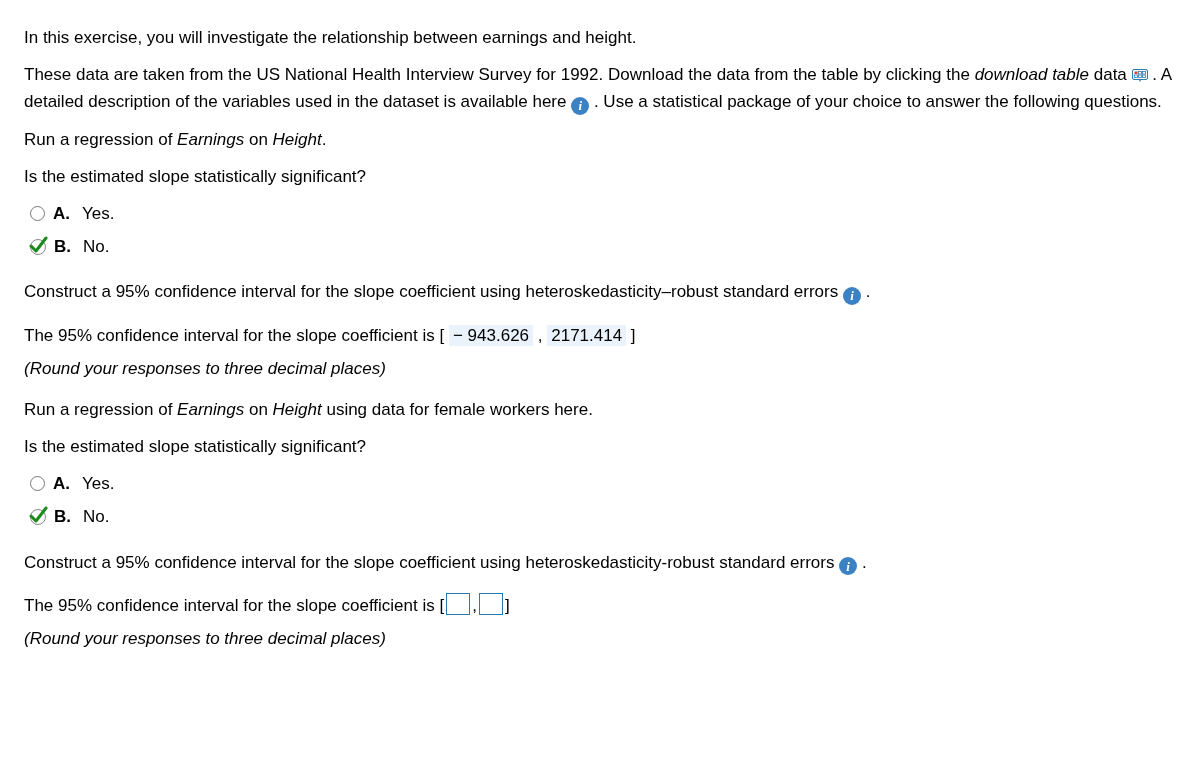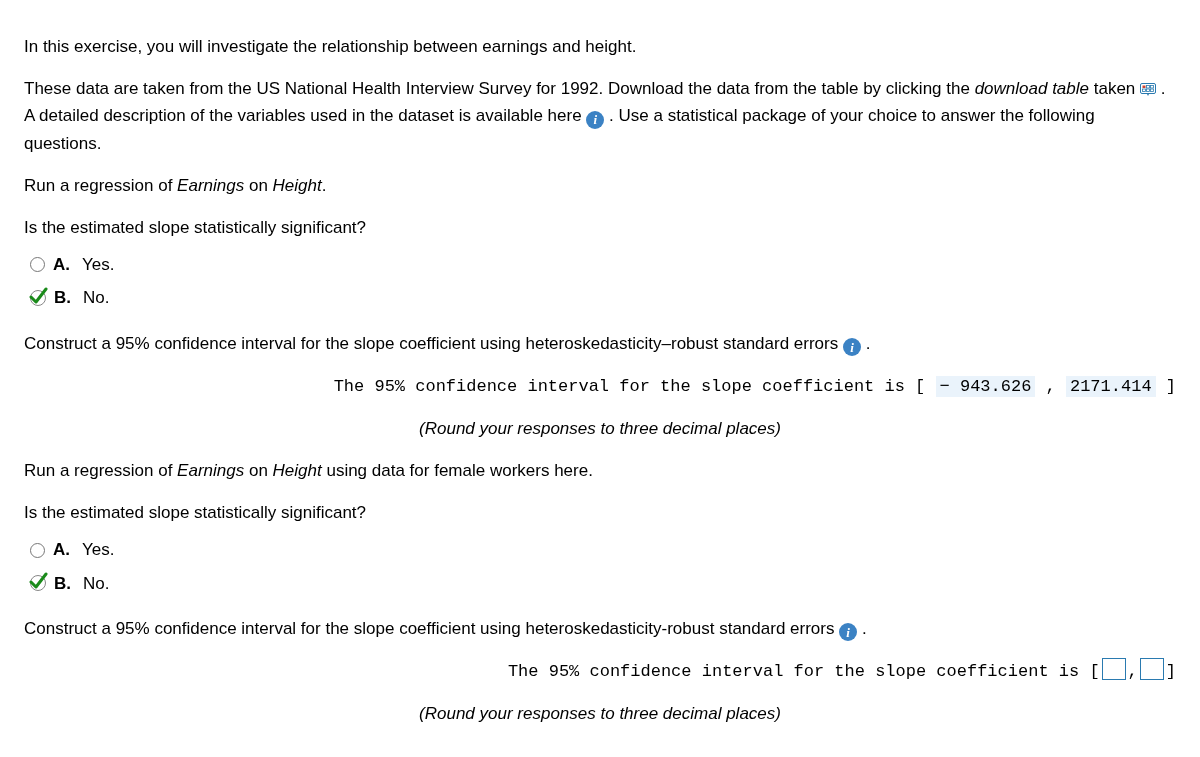--- a/index.html
+++ b/index.html
@@ -5,21 +5,21 @@
   body {
     font-family: Arial, Helvetica, sans-serif;
     font-size: 17px;
     color: #000;
     margin: 0;
     padding: 18px 24px;
     line-height: 1.6;
     width: 1200px;
     box-sizing: border-box;
   }
-  p { margin: 15px 0 12px 0; }
+  p { margin: 6px 0 12px 0; }
   .para { margin-bottom: 10px; }
   em.it { font-style: italic; }
   .info-icon {
     display: inline-flex;
     align-items: center;
     justify-content: center;
     width: 18px;
     height: 18px;
     border-radius: 50%;
     background: #3b82c4;
@@ -64,42 +64,42 @@
     border: 1.5px solid #888;
     border-radius: 50%;
     box-sizing: border-box;
   }
   .radio-checked svg {
     position: absolute;
     left: -2px; top: -4px;
     width: 20px; height: 20px;
   }
   .letter { font-weight: bold; margin-right: 4px; }
-  .centered { text-align: right; margin: 16px 0 6px 0; font-family: Liberation Mono, monospace; }
-  .hint { font-style: italic; text-align: center; margin-bottom: 14px; }
+  .centered { text-align: left; margin: 16px 0 6px 0; }
+  .hint { font-style: italic; text-align: left; margin-bottom: 14px; }
   .filled-ans {
     background: #eaf3fb;
     padding: 1px 4px;
   }
   .blank-box {
     display: inline-block;
     width: 22px;
     height: 20px;
     border: 1px solid #2a7ab0;
     vertical-align: -4px;
     margin: 0 2px;
   }
 </style>
 </head>
 <body>
 
 <p class="para">In this exercise, you will investigate the relationship between earnings and height.</p>
 
 <p class="para">
-  <span>These data are taken from the US National Health Interview Survey for 1992. Download the data from the table by clicking the </span><em class="it">download table</em><span> taken </span>
+  <span>These data are taken from the US National Health Interview Survey for 1992. Download the data from the table by clicking the </span><em class="it">download table</em><span> data </span>
   <span class="dl-icon">
     <svg viewBox="0 0 16 13">
       <rect x="0.5" y="0.5" width="15" height="10" rx="1.5" fill="none" stroke="#2a7ab0" stroke-width="1"></rect>
       <rect x="2.5" y="2.5" width="3" height="2.5" fill="#c43"></rect>
       <rect x="6.5" y="2.5" width="3" height="2.5" fill="none" stroke="#2a7ab0" stroke-width="0.8"></rect>
       <rect x="10.5" y="2.5" width="3" height="2.5" fill="none" stroke="#2a7ab0" stroke-width="0.8"></rect>
       <rect x="2.5" y="6" width="3" height="2.5" fill="none" stroke="#2a7ab0" stroke-width="0.8"></rect>
       <rect x="6.5" y="6" width="3" height="2.5" fill="none" stroke="#2a7ab0" stroke-width="0.8"></rect>
       <rect x="10.5" y="6" width="3" height="2.5" fill="none" stroke="#2a7ab0" stroke-width="0.8"></rect>
       <path d="M7 11 L9 11 L8 13 Z" fill="#2a7ab0"></path>

